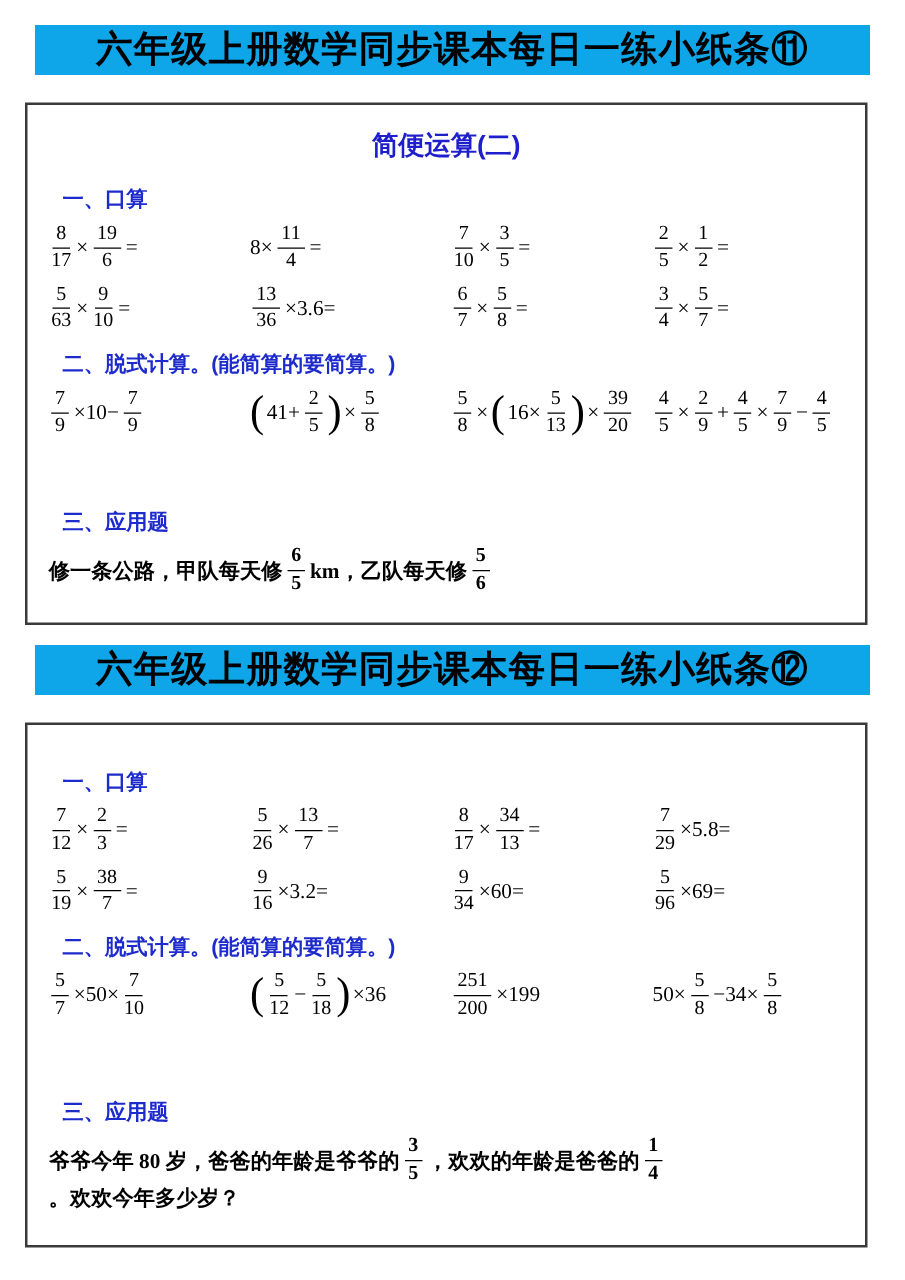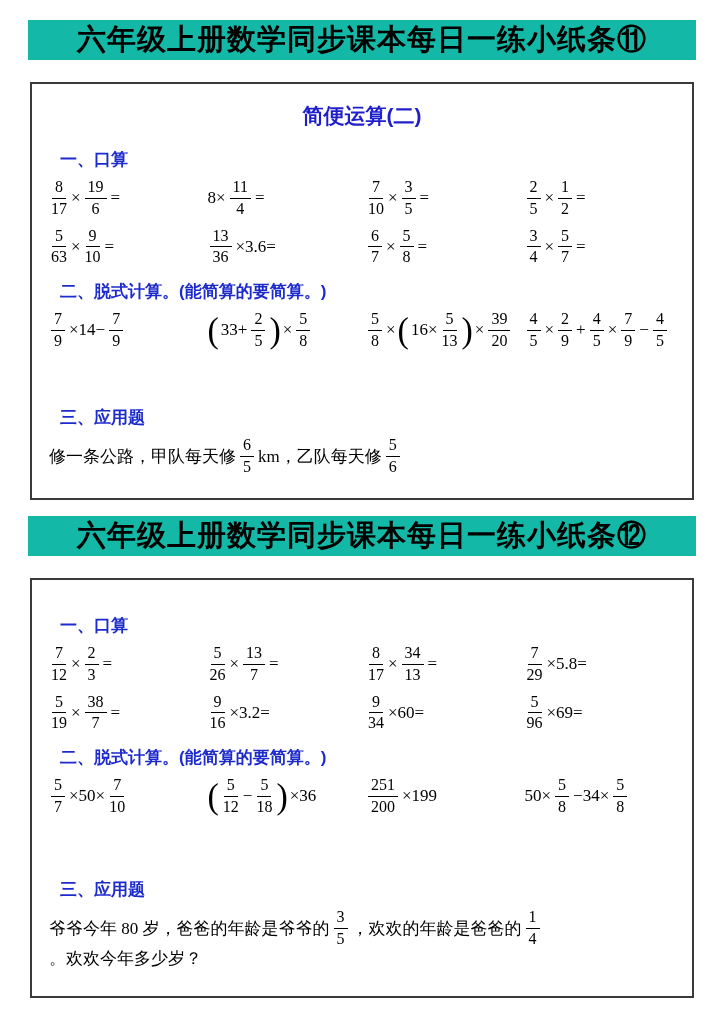--- a/index.html
+++ b/index.html
@@ -2,30 +2,30 @@
 <html><head>
 <meta charset="utf-8">
 <style>
   html,body { margin:0; padding:0; background:#ffffff; }
   .page {
     width:724px; height:1024px; background:#ffffff; overflow:hidden;
     font-family:"Liberation Serif","DejaVu Serif",serif; color:#000;
     position:relative;
   }
   .banner {
-    margin:20px 28px 0 28px; height:40px; background:#14b8a6;
+    margin:20px 28px 0 28px; height:40px; background:#0ea5e9;
     display:flex; align-items:center; justify-content:center;
   }
   .banner-text {
     font-family:"Liberation Sans","DejaVu Sans",sans-serif;
     font-weight:bold; font-size:29px; color:#000; letter-spacing:1px;
     white-space:nowrap;
   }
   .box {
-    margin:22px 30px 0 30px; height:418px; box-sizing:border-box;
+    margin:22px 30px 0 20px; height:418px; box-sizing:border-box;
     border:2px solid #3a3a3a; background:#ffffff;
     padding:16px 14px 10px 14px; overflow:hidden;
   }
   .box-title {
     text-align:center; font-family:"Liberation Sans","DejaVu Sans",sans-serif;
     font-weight:bold; font-size:21px; color:#1e1ecc; margin-top:2px;
   }
   .sec-heading {
     font-family:"Liberation Sans","DejaVu Sans",sans-serif;
     font-weight:bold; font-size:17px; color:#1e2bcc;
@@ -33,21 +33,21 @@
   }
   .sec-heading.tight { margin-top:14px; }
   .sec-heading.push1 { margin-top:56px; }
   .sec-heading.push2 { margin-top:62px; }
   .grid {
     display:grid; grid-template-columns:repeat(4,1fr);
     row-gap:10px; column-gap:4px; margin:0 0 0 2px; font-size:17px;
   }
   .problem { display:flex; align-items:center; white-space:nowrap; }
   .app-area { margin:0 0 0 2px; font-size:17px; }
-  .app-area .problem { white-space:normal; flex-wrap:wrap; }
+  .app-area .problem { white-space:normal; flex-wrap:wrap;font-weight:bold; }
   .tok { padding:0 1px; }
   .frac {
     display:inline-flex; flex-direction:column; align-items:center;
     vertical-align:middle; line-height:1.05; margin:0 3px; font-size:16px;
   }
   .frac .num { padding:0 3px 2px 3px; border-bottom:1.4px solid #000; }
   .frac .den { padding-top:2px; }
   .paren {
     font-size:200%; font-weight:400; line-height:0.9;
     transform:scaleY(1.05); padding:0 1px;
@@ -153,29 +153,29 @@
           <span class="tok">=</span>
         </div>
       </div>
     <div class="sec-heading tight">二、脱式计算。(能简算的要简算。)</div>
     <div class="grid">
         <div class="problem">
           <span class="frac">
             <span class="num">7</span>
             <span class="den">9</span>
           </span>
-          <span class="tok">×14−</span>
+          <span class="tok">×10−</span>
           <span class="frac">
             <span class="num">7</span>
             <span class="den">9</span>
           </span>
         </div>
         <div class="problem">
           <span class="paren">(</span>
-          <span class="tok">33+</span>
+          <span class="tok">41+</span>
           <span class="frac">
             <span class="num">2</span>
             <span class="den">5</span>
           </span>
           <span class="paren">)</span>
           <span class="tok">×</span>
           <span class="frac">
             <span class="num">5</span>
             <span class="den">8</span>
           </span>

